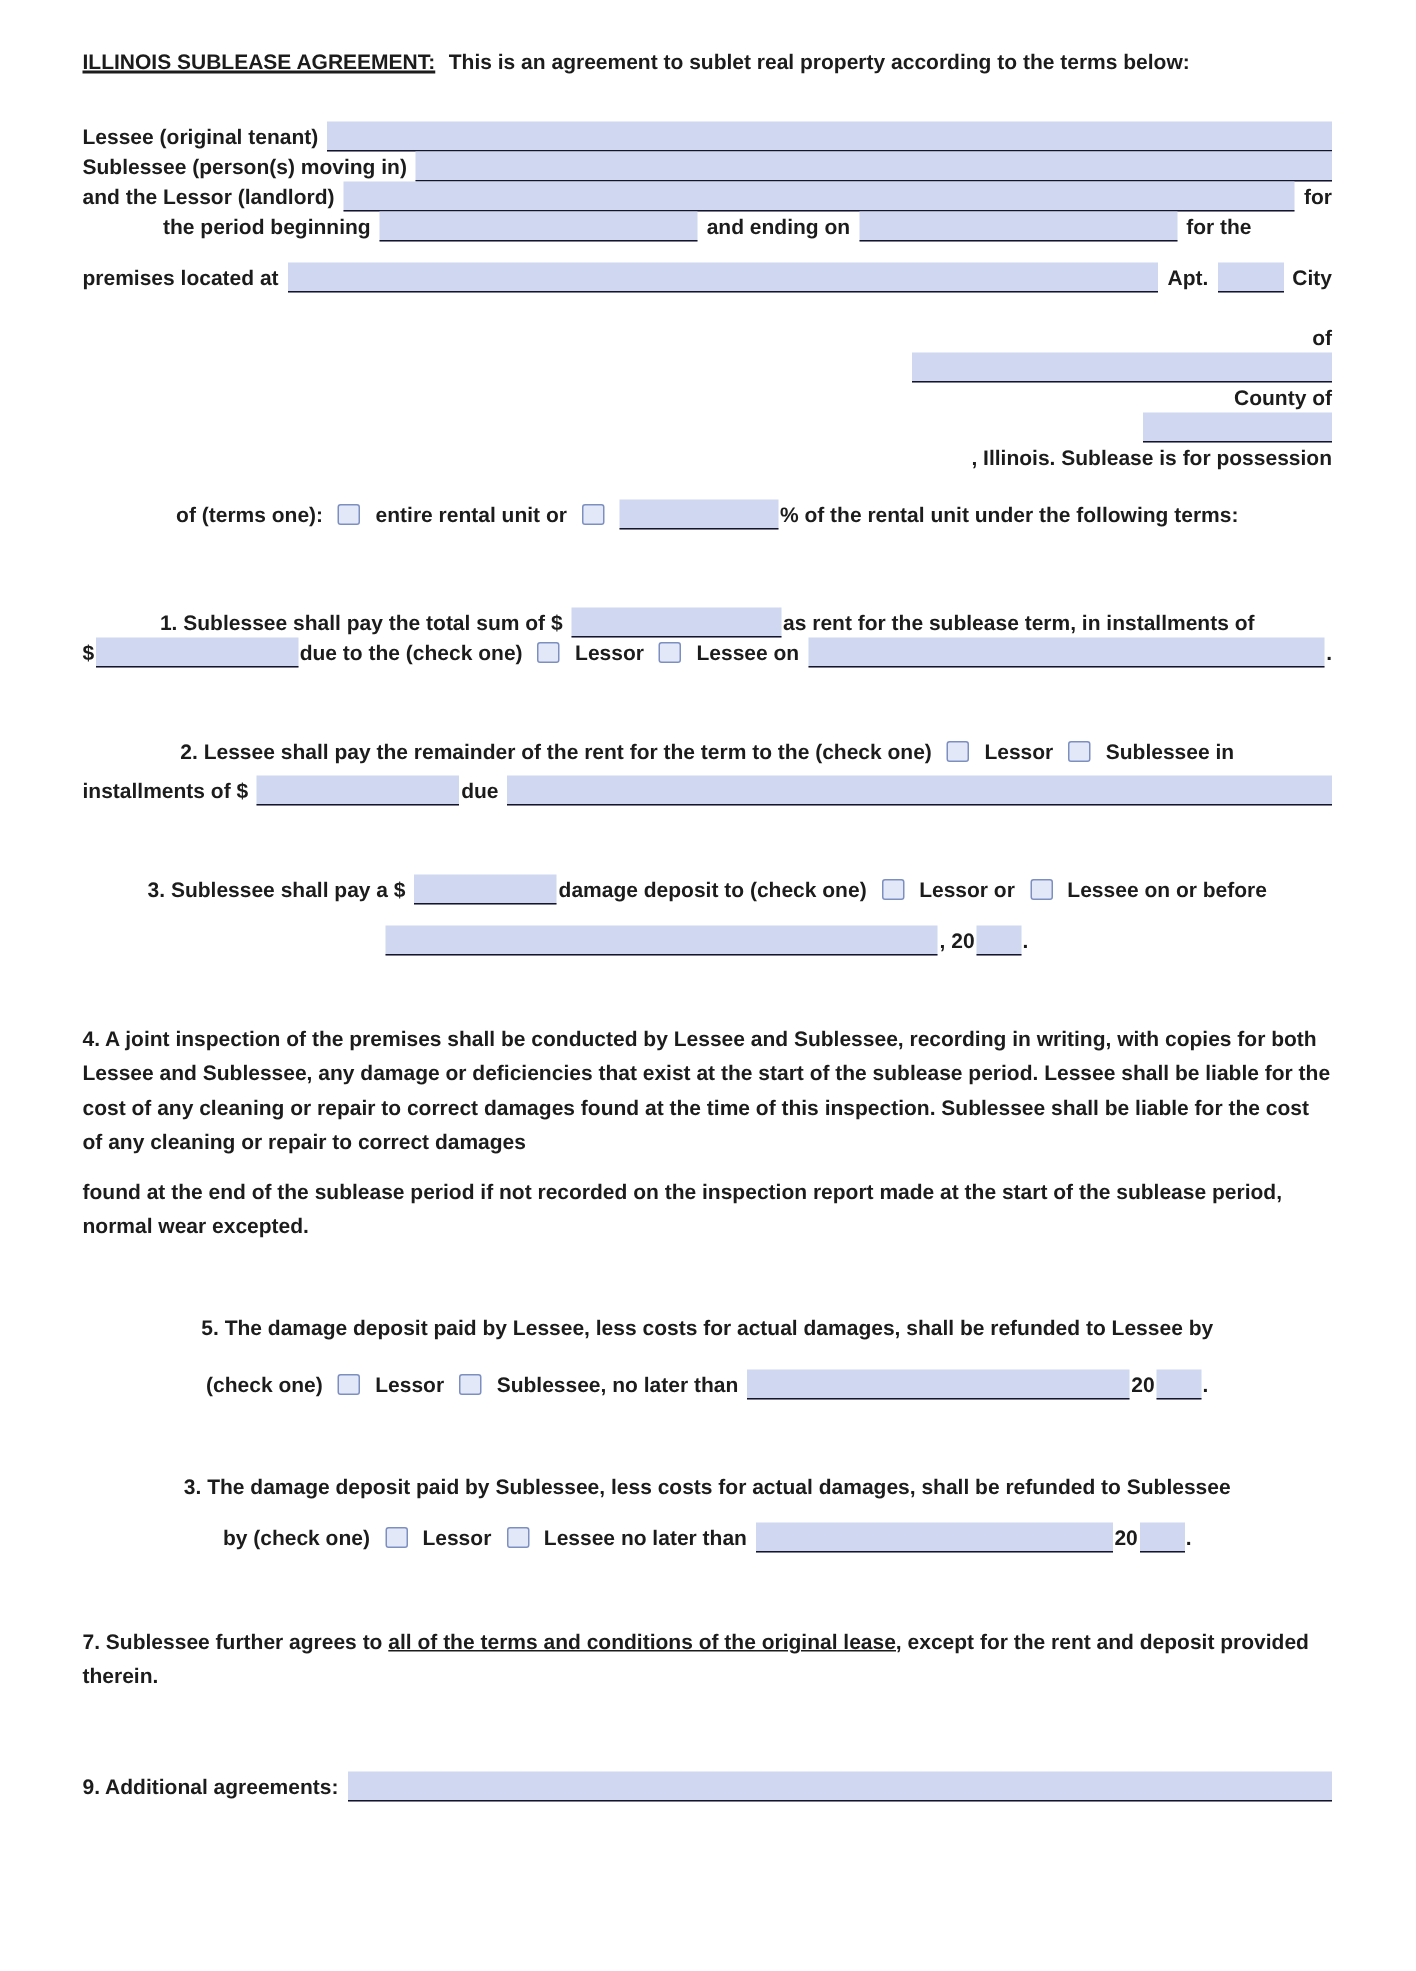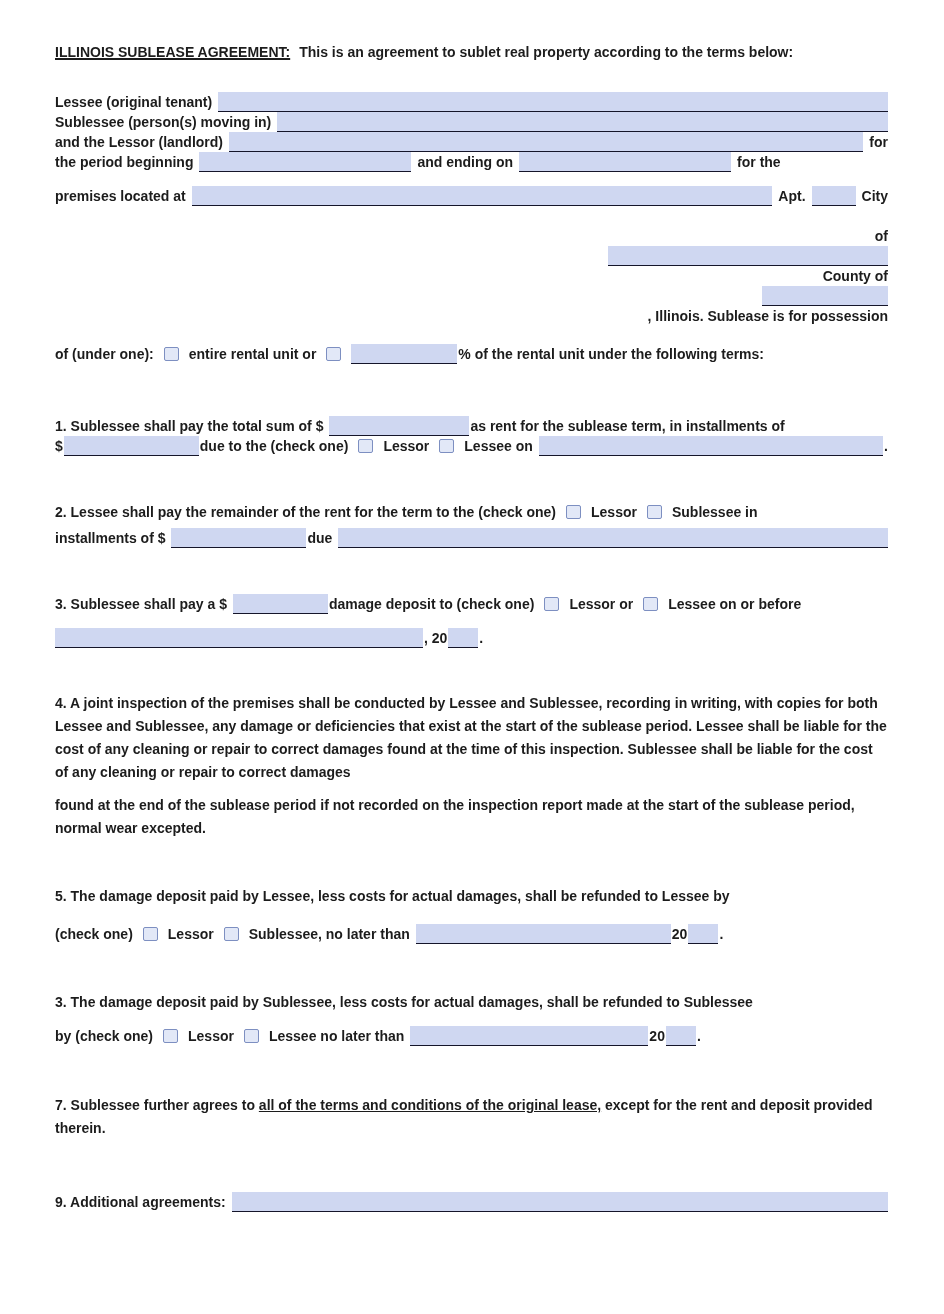--- a/index.html
+++ b/index.html
@@ -6,30 +6,31 @@
   html, body { margin: 0; padding: 0; }
   body {
     width: 944px;
     min-height: 1314px;
     background: #ffffff;
     color: #1c1c1c;
     font-family: "Liberation Sans", sans-serif;
     font-weight: 700;
     font-size: 14px;
   }
-  .page { padding: 41px 56px 40px 55px; }
+  .page { padding: 30px 56px 40px 55px; }
 
   .para { margin: 0; line-height: 23px; }
   .title { text-decoration: underline; text-decoration-thickness: 1.5px; margin-right: 9px; }
 
   .line {
     display: flex;
     align-items: flex-end;
     white-space: nowrap;
     column-gap: 6px;
+    justify-content: center;
   }
   .lbl { line-height: 20px; flex: 0 0 auto; }
   .tight { margin-left: -5px; }
 
   .blank {
     background: #cfd7f1;
     border-bottom: 1.4px solid #15152a;
     height: 20px;
     flex: 0 0 auto;
   }
@@ -117,21 +118,21 @@
 
   <div class="line mt20">
     <span class="lbl">of</span>
     <span class="blank w-city"></span>
     <span class="lbl">County of</span>
     <span class="blank w-county"></span>
     <span class="lbl tight">, Illinois.   Sublease is for possession</span>
   </div>
 
   <div class="line mt18">
-    <span class="lbl">of (under one):</span>
+    <span class="lbl">of (terms one):</span>
     <span class="cb"></span>
     <span class="lbl">entire rental unit or</span>
     <span class="cb"></span>
     <span class="blank w-pct"></span>
     <span class="lbl tight">% of the rental unit under the following terms:</span>
   </div>
 
   <div class="line mt52">
     <span class="lbl">1. Sublessee shall pay the total sum of  $</span>
     <span class="blank w-sum"></span>

